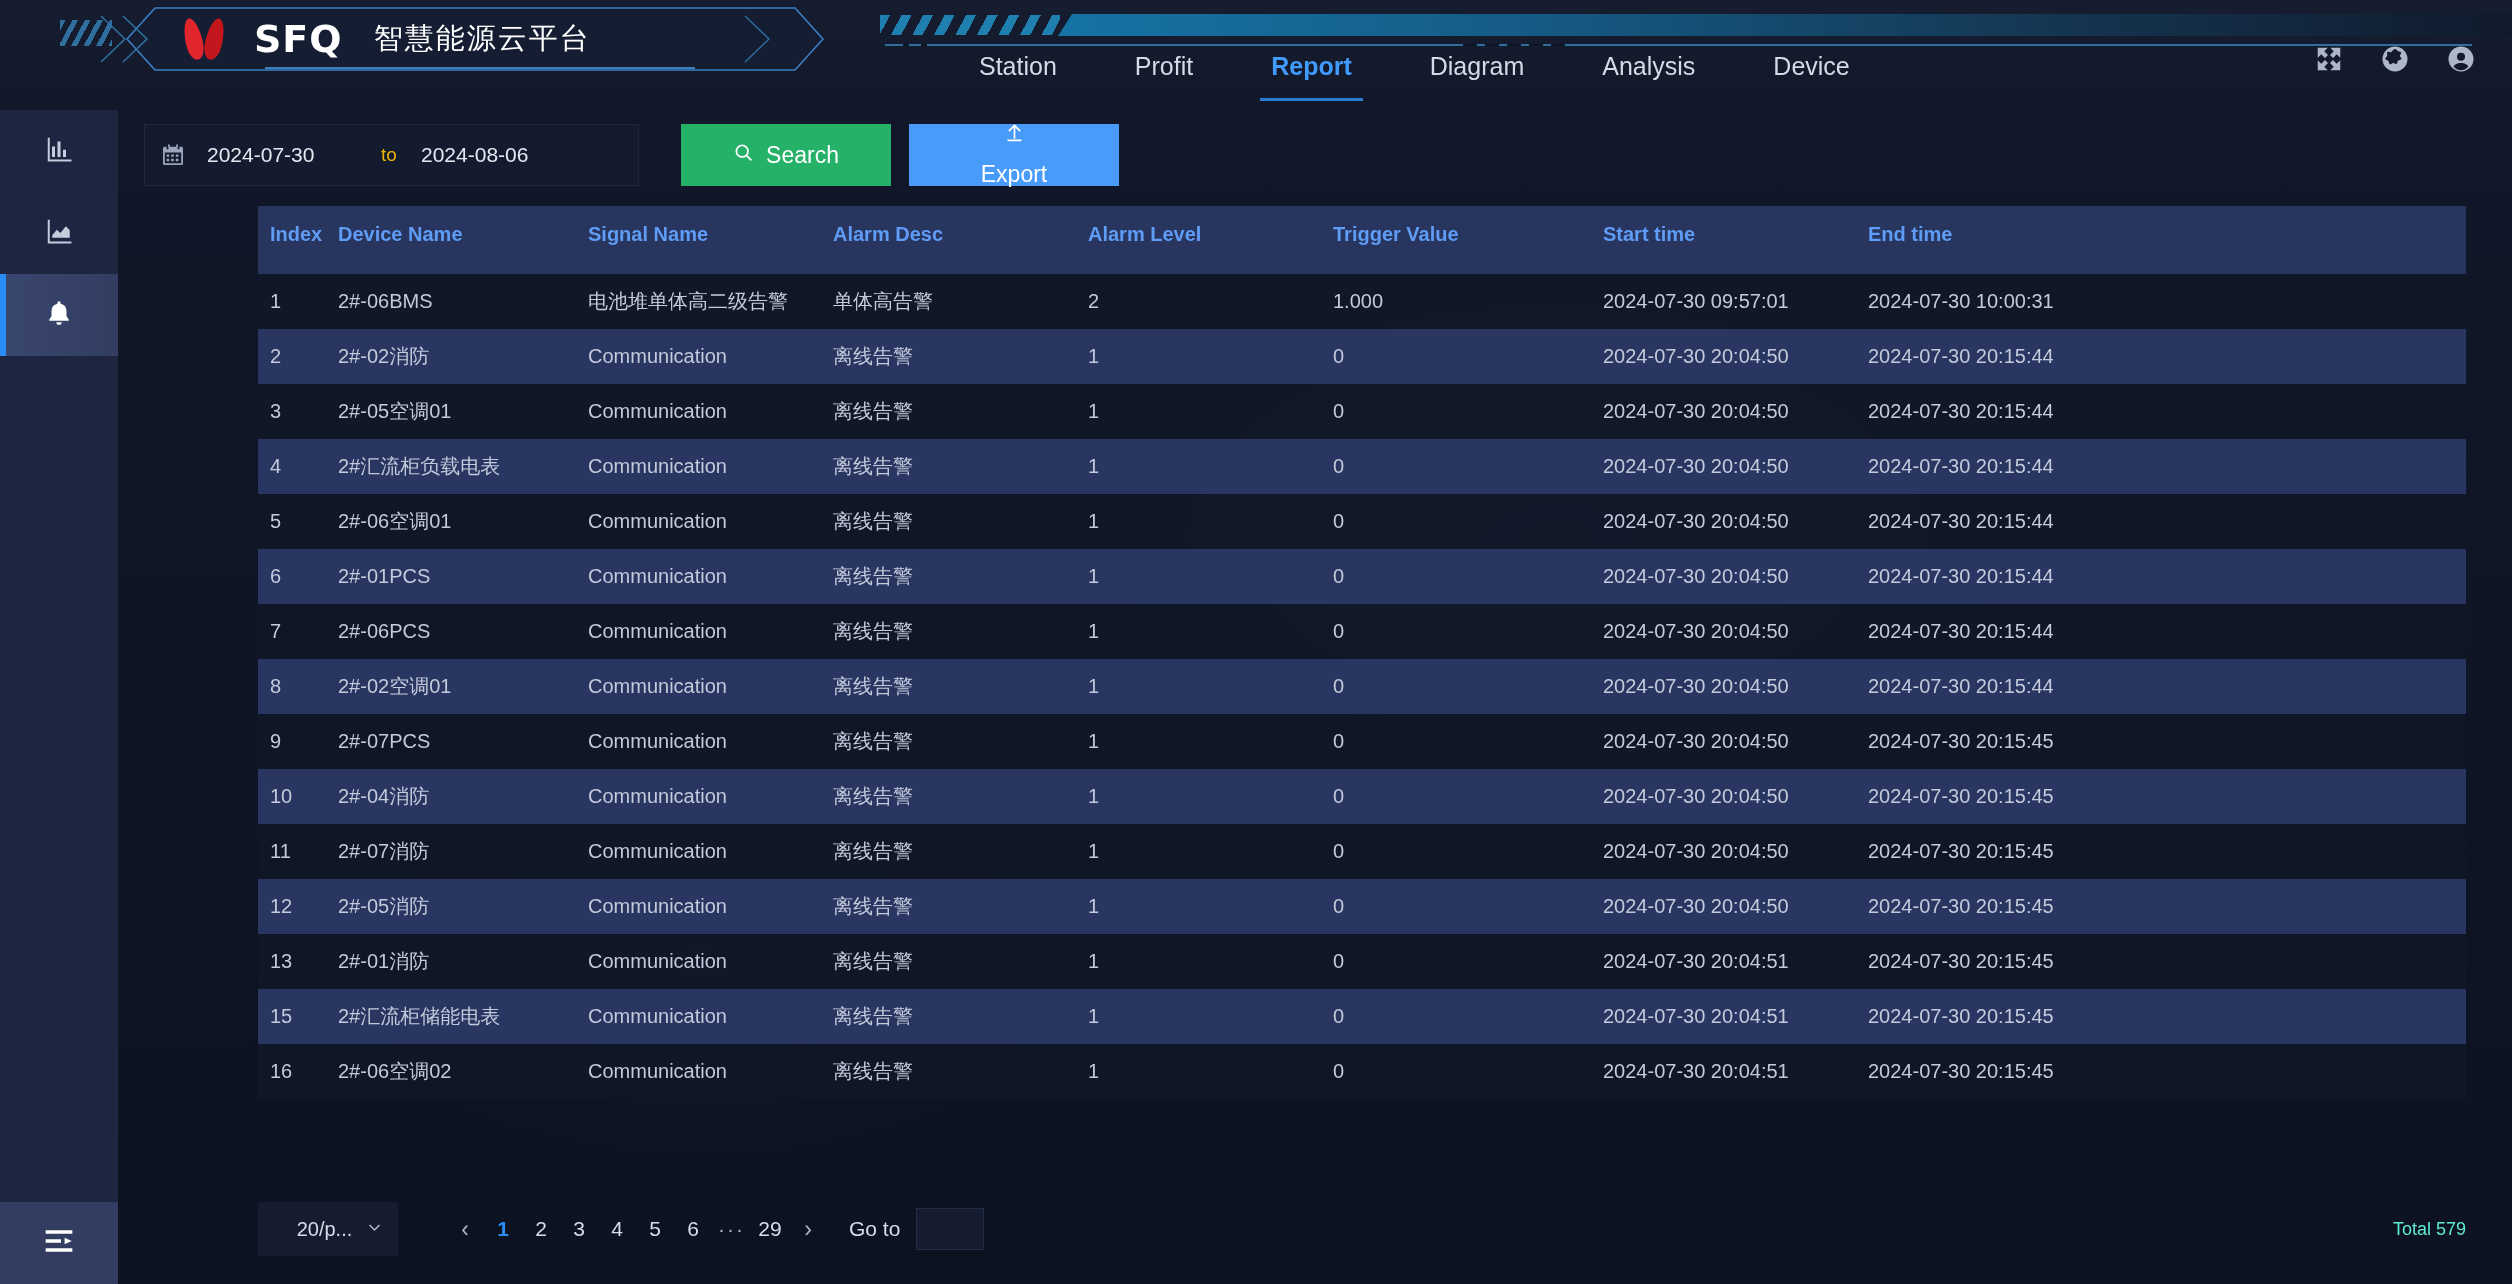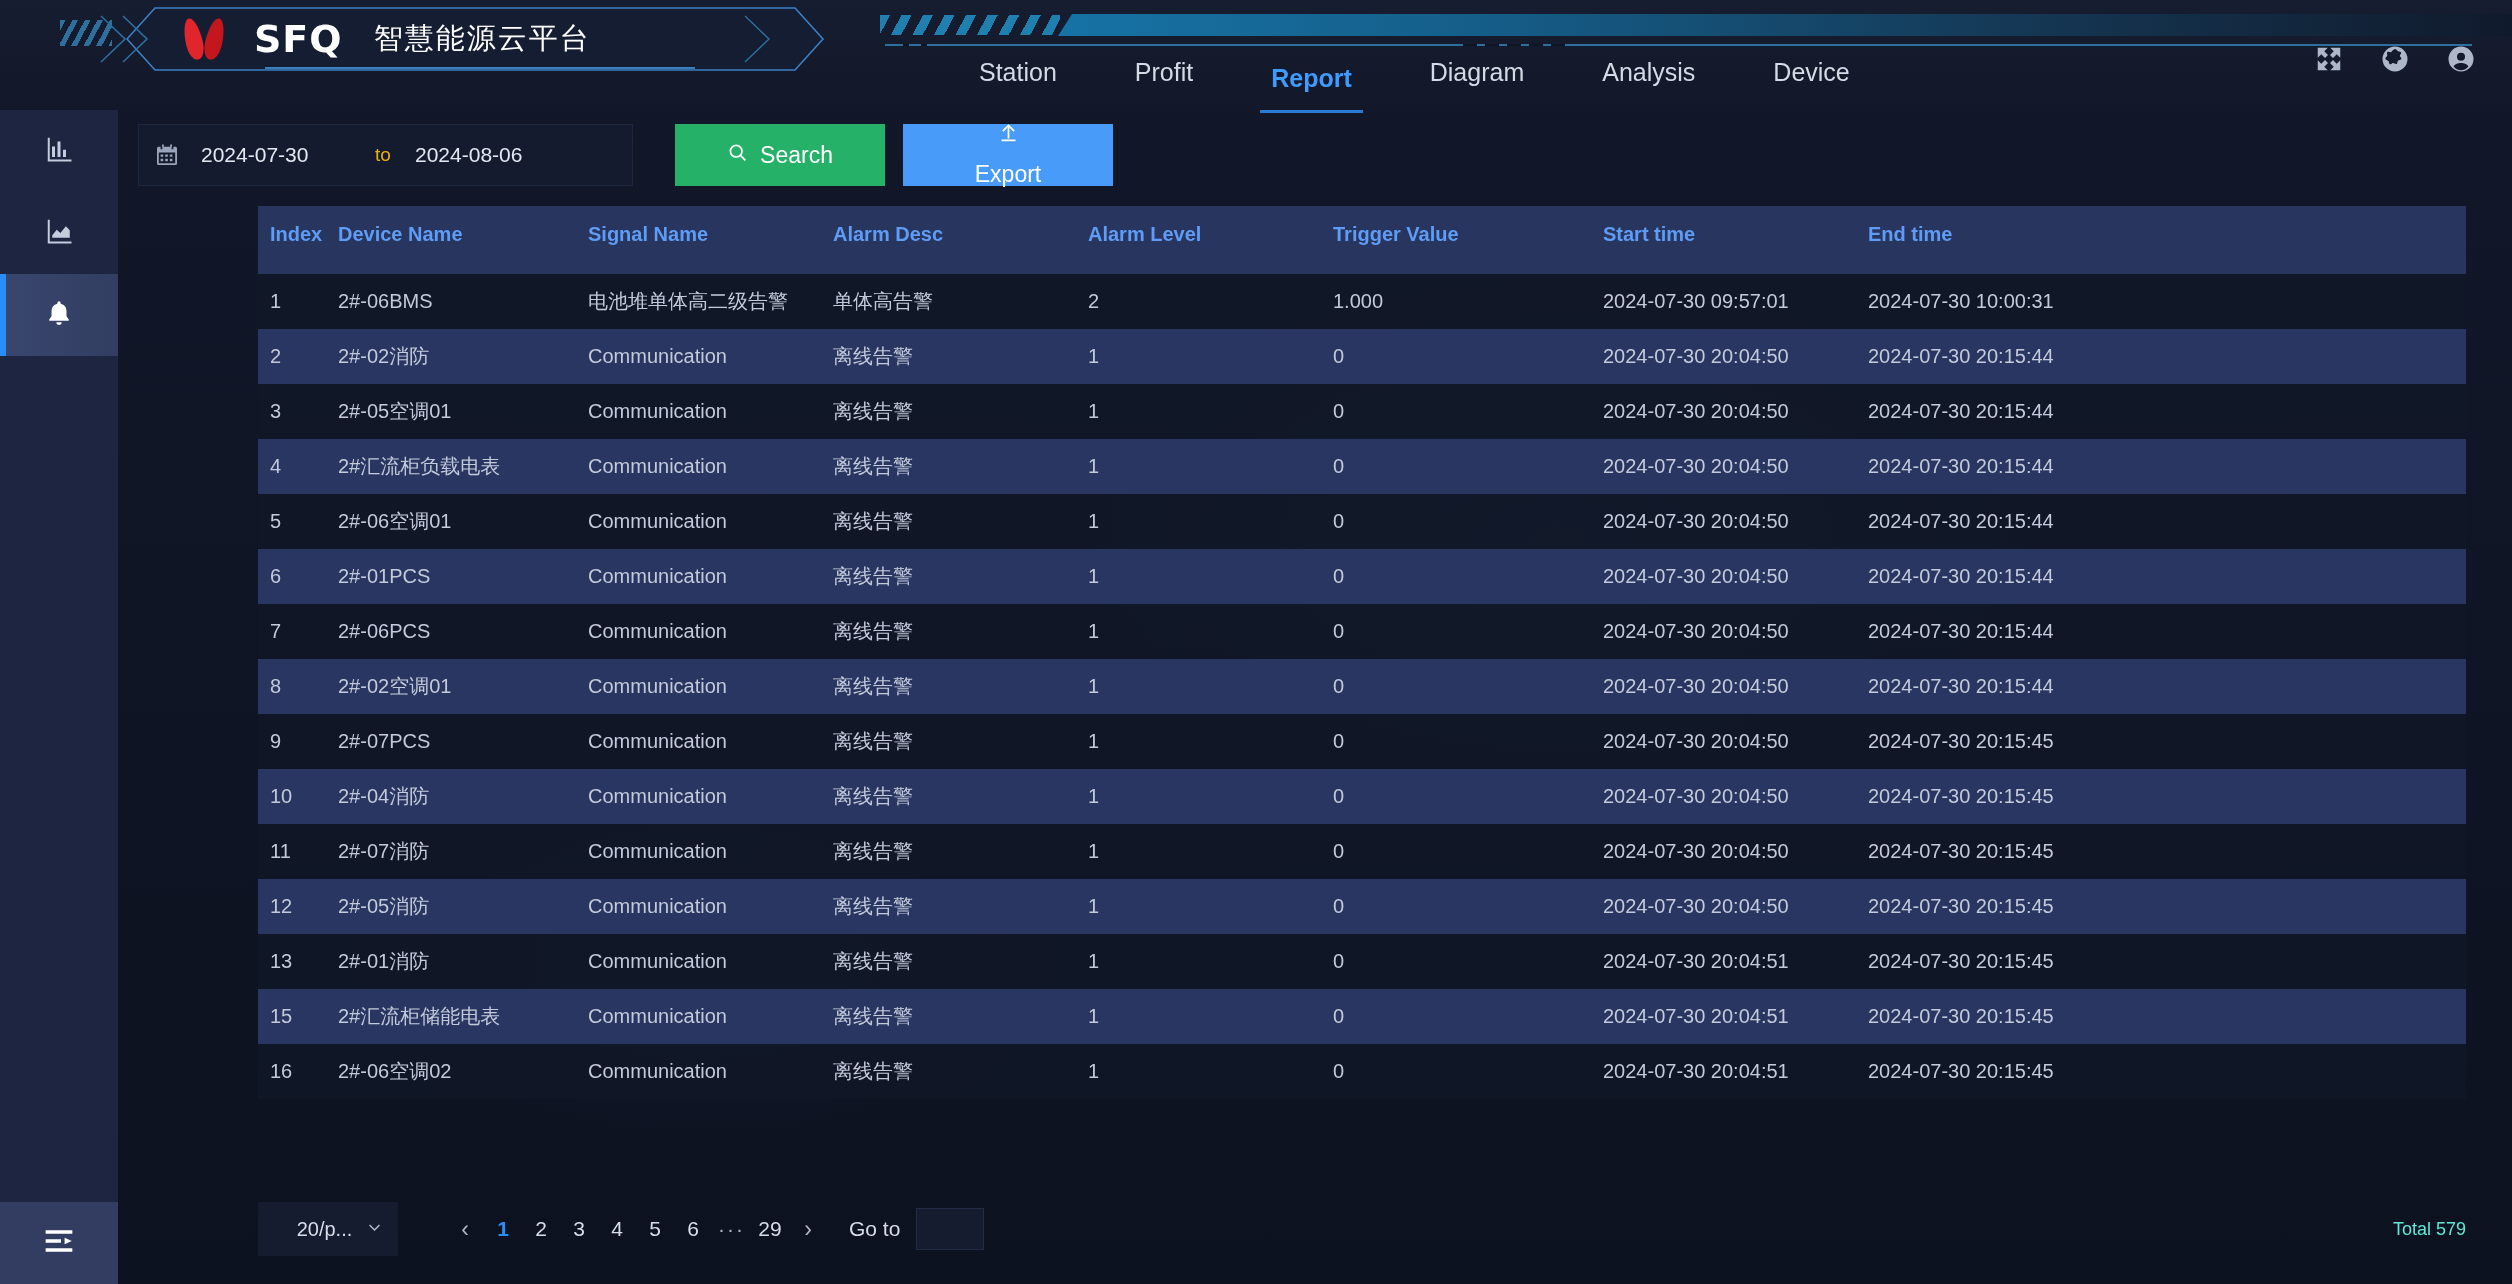--- a/index.html
+++ b/index.html
@@ -81,21 +81,21 @@
   .nav {
     position: absolute; left: 940px; top: 52px;
     display: flex; align-items: center; gap: 0;
   }
   .nav-item {
     position: relative; padding: 0 39px; height: 42px;
     display: flex; 
     color: #d4dae6; font-size: 25px; cursor: pointer;
     white-space: nowrap;
   }
-  .nav-item.active { color: #3f9bfd; font-weight: bold; margin-top: 12px; }
+  .nav-item.active { color: #3f9bfd; font-weight: bold; }
   .nav-item.active::after {
     content:""; position:absolute; left: 28px; right: 28px; bottom: -7px;
     height: 3px; background: #2a7bd4;
   }
 
   .hdr-icons {
     position: absolute; right: 36px; top: 44px;
     display: flex; align-items: center; gap: 36px;
   }
   .hdr-icons .ico { width: 30px; height: 30px; cursor: pointer; color:#aeb7ca; }
@@ -129,21 +129,21 @@
   .side-bottom svg { width: 32px; height: 32px; fill: currentColor; }
 
   
   .main {
     position: absolute; left: 118px; top: 110px; right: 0; bottom: 0;
     padding: 0;
   }
 
   
   .toolbar {
-    position: absolute; left: 20px; top: 14px; height: 62px;
+    position: absolute; left: 26px; top: 14px; height: 62px;
     display: flex; align-items: stretch;
   }
   .daterange {
     width: 495px; background: #141b2e;
     border: 1px solid #1d2740;
     display: flex; align-items: center; padding: 0 16px;
     cursor: pointer;
   }
   .cal-ico { width: 24px; height: 24px; color:#9aa4ba; flex:none; margin-right: 22px; }
   .cal-ico svg { width:100%; height:100%; fill: currentColor; }

